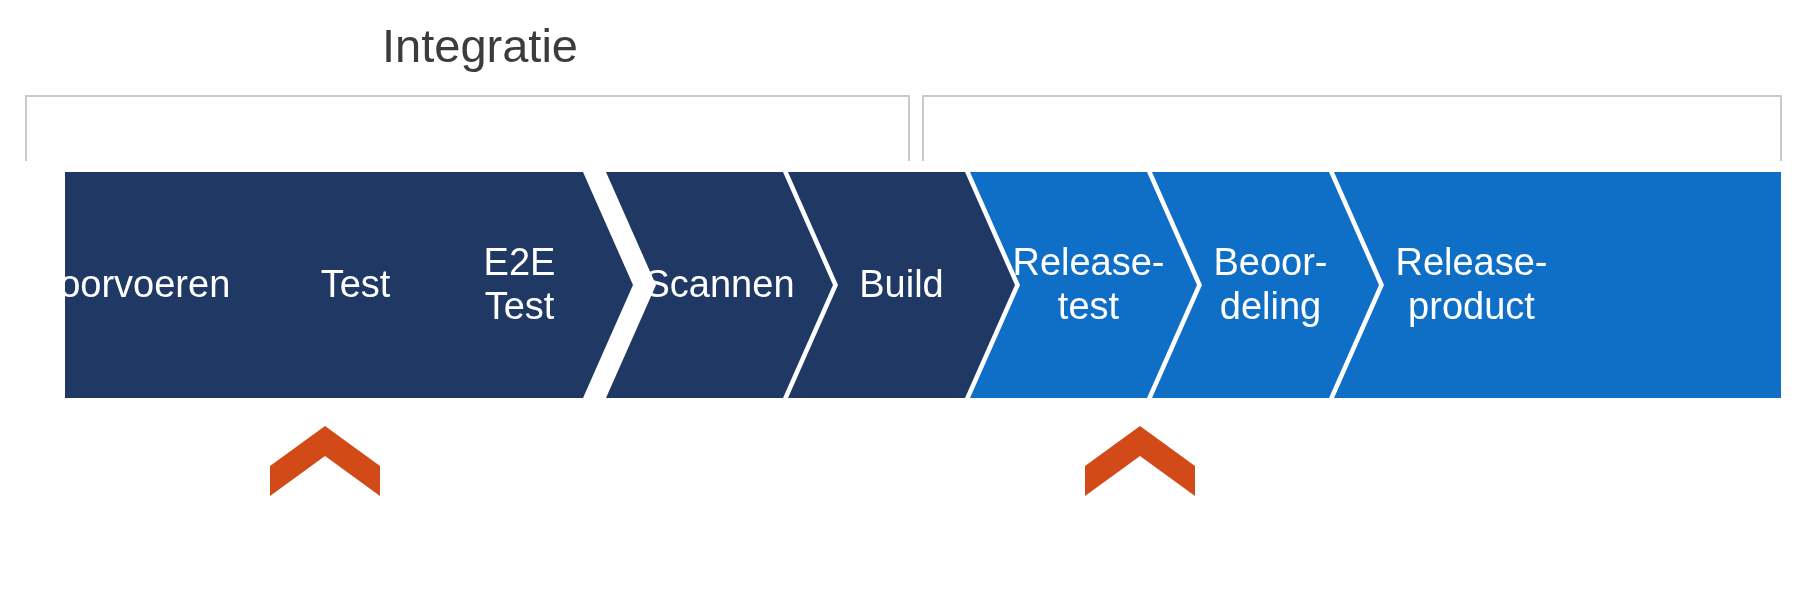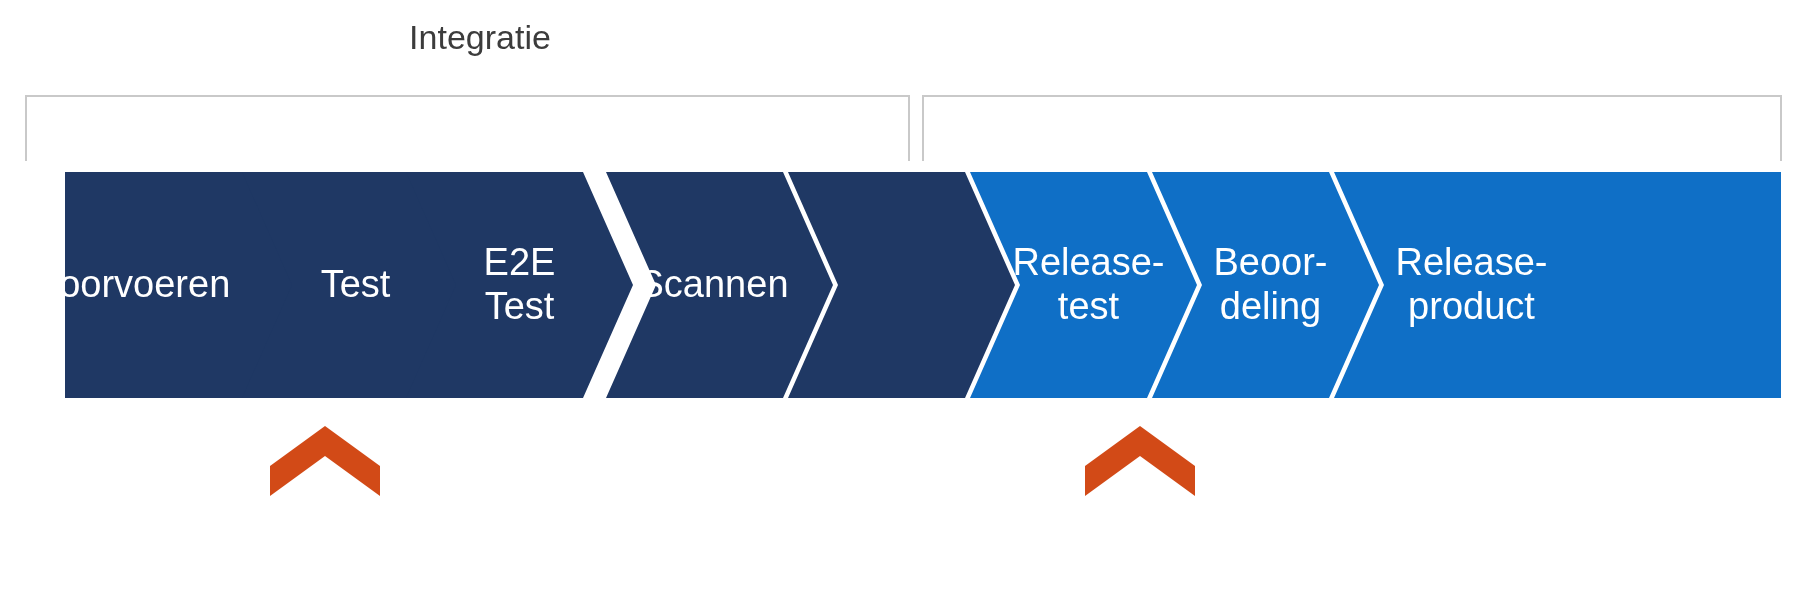--- a/index.html
+++ b/index.html
@@ -8,21 +8,21 @@
     background: #ffffff;
     font-family: "Segoe UI", "Helvetica Neue", Arial, sans-serif;
   }
   .canvas {
     position: relative;
     width: 1806px;
     height: 592px;
   }
   .phase-label {
     position: absolute;
-    font-size: 34px;
+    font-size: 47px;
     color: #3c3c3c;
     text-align: center;
     width: 400px;
     font-weight: 400;
   }
   .bracket {
     position: absolute;
     top: 95px;
     height: 66px;
     border-top: 2px solid #c9c9c9;
@@ -92,27 +92,28 @@
       <svg width="227" height="226" viewBox="0 0 227 226">
         <path d="M0,0 H177 L227,113 L177,226 H0 L50,113 Z" fill="#1f3864"></path>
       </svg>
       <div class="chevron-label" style="left:50px; width:127px;">E2E<br>Test</div>
     </div>
 
     <div class="chevron" style="left:581px;">
       <svg width="227" height="226" viewBox="0 0 227 226">
         <path d="M0,0 H177 L227,113 L177,226 H0 L50,113 Z" fill="#1f3864"></path>
       </svg>
-      <div class="chevron-label" style="left:44px; width:127px;text-align:right;">Scannen</div>
+      <div class="chevron-label" style="left:50px; width:127px;text-align:right;">Scannen</div>
     </div>
 
     <div class="chevron" style="left:763px;">
       <svg width="227" height="226" viewBox="0 0 227 226">
         <path d="M0,0 H177 L227,113 L177,226 H0 L50,113 Z" fill="#1f3864"></path>
       </svg>
+      <div class="chevron-label" style="left:50px; width:127px;">Build</div>
     </div>
 
     <div class="chevron" style="left:945px;">
       <svg width="227" height="226" viewBox="0 0 227 226">
         <path d="M0,0 H177 L227,113 L177,226 H0 L50,113 Z" fill="#0f6fc6"></path>
       </svg>
       <div class="chevron-label" style="left:40px; width:157px;">Release-<br>test</div>
     </div>
 
     <div class="chevron" style="left:1127px;">

